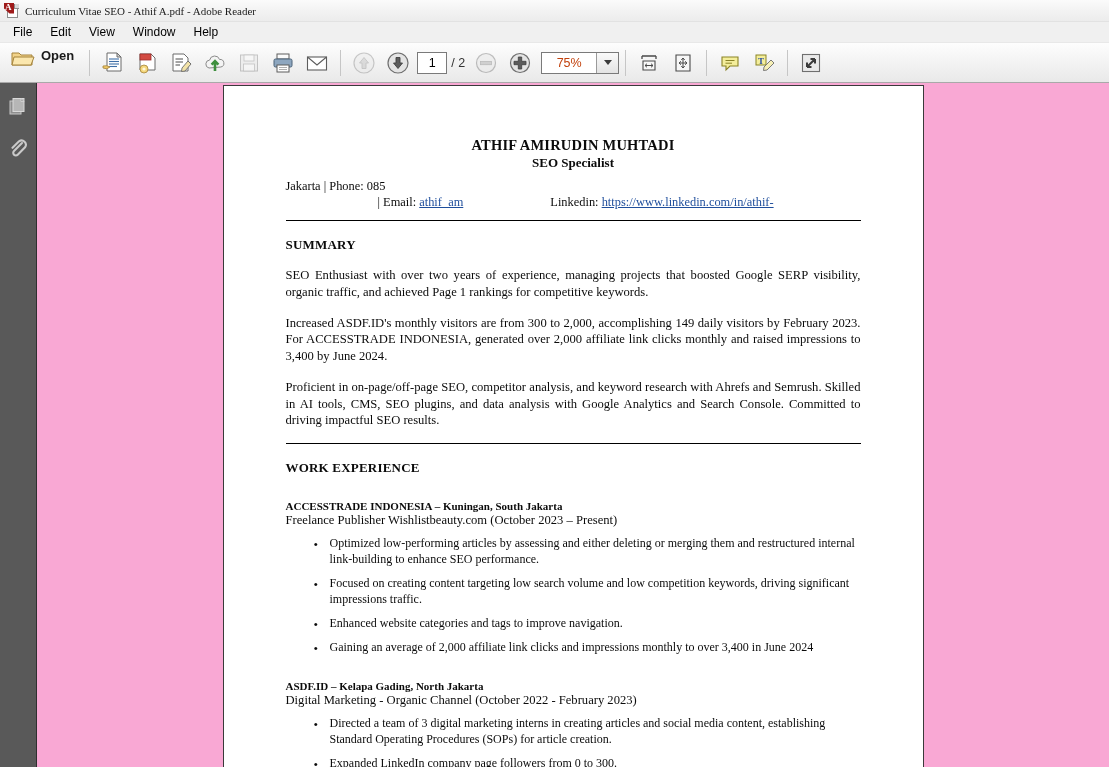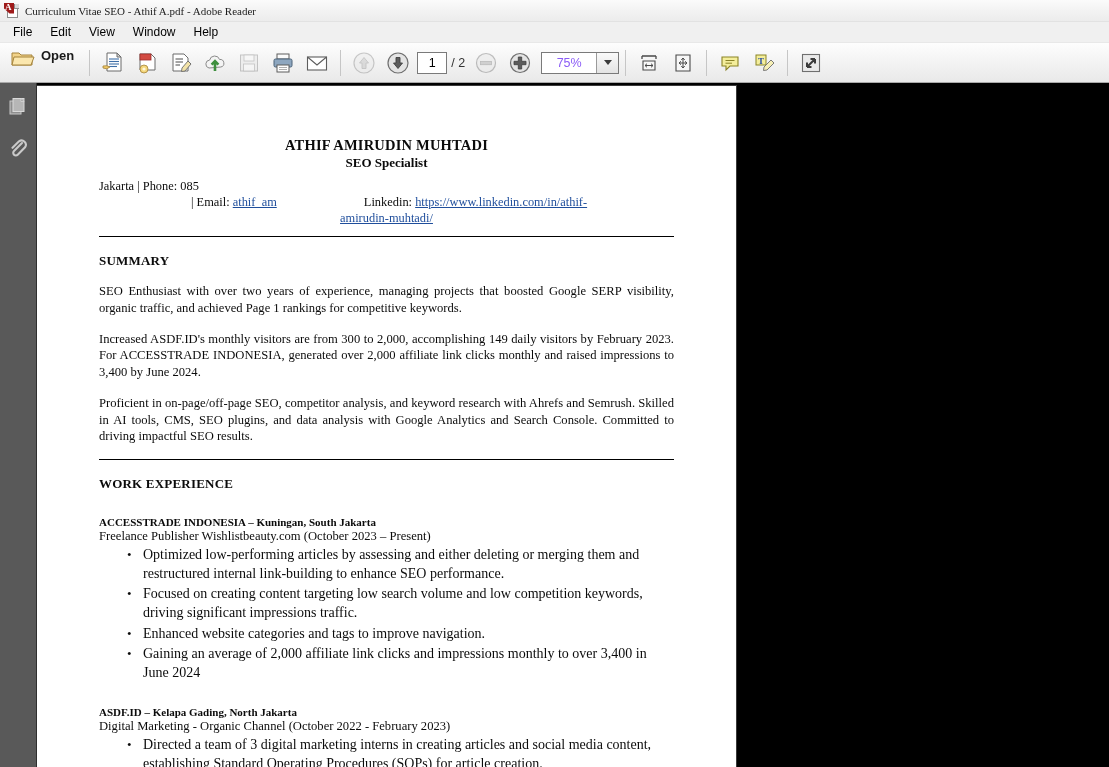--- a/index.html
+++ b/index.html
@@ -115,21 +115,21 @@
   .page-total {
     font-size: 12.5px; color: #333; white-space: nowrap;
     margin-right: 4px;
   }
   .zoom-combo {
     display: flex; height: 22px; margin-left: 4px;
     border: 1px solid #7a7a7a; background: #fff;
   }
   .zoom-value {
     width: 54px; display: flex; align-items: center; justify-content: center;
-    font-size: 12.5px; color: #8b5cf6; background:#fff;
+    font-size: 12.5px; color: #c2410c; background:#fff;
   }
   .zoom-arrow {
     width: 22px; background: linear-gradient(to bottom,#fafafa,#e3e3e3);
     border-left: 1px solid #9a9a9a;
     display: flex; align-items: center; justify-content: center;
   }
   .caret-down {
     width: 0; height: 0;
     border-left: 4px solid transparent;
     border-right: 4px solid transparent;
@@ -149,24 +149,24 @@
   }
   .nav-btn {
     width: 28px; height: 28px;
     display:flex; align-items:center; justify-content:center;
     border: 1px solid transparent; border-radius:2px;
     cursor: default;
   }
 
   .viewer {
     flex: 1 1 auto;
-    background: #000000;
+    background: #f9a8d4;
     position: relative;
     overflow: hidden;
-    display: flex; justify-content: flex-start;
+    display: flex; justify-content: center;
   }
   .page-sheet {
     width: 699px;
     background: #ffffff;
     margin-top: 3px;
     box-shadow: 0 0 0 1px #3a3a3a;
     position: relative;
     overflow: hidden;
   }
   .page-inner {
@@ -216,22 +216,22 @@
     font-weight: bold; font-size: 11px; margin-top: 24px;
   }
   .job-sub {
     font-size: 12.6px; margin-top: 1px;
   }
   ul.bullets {
     margin: 2px 0 0 0; padding-left: 44px;
     list-style: none;
   }
   ul.bullets li {
-    font-size: 14px; line-height: 1.33;
-    margin-top: 2px; position: relative;
+    font-size: 12px; line-height: 1.33;
+    margin-top: 8px; position: relative;
     padding-left: 0;
   }
   ul.bullets li::before {
     content: "\2022";
     position: absolute; left: -16px; top: 0;
     font-size: 13px;
   }
   .tight li { margin-top: 0px; }
 </style>
 </head>
@@ -448,23 +448,20 @@
 
           <div class="cv-name">ATHIF AMIRUDIN MUHTADI</div>
           <div class="cv-role">SEO Specialist</div>
 
           <div class="cv-contact">
             <span class="left">Jakarta | Phone: 085</span><span class="mid"><span>| Email:</span>
               <span class="cv-link blank">athif_am</span>
               <span>Linkedin:</span>
               <span class="cv-link">https://www.linkedin.com/in/athif-</span></span>
           </div>
-          <div class="cv-contact-2">
-            <span class="cv-link">amirudin-muhtadi/</span>
-          </div>
 
           <hr class="hr">
 
           <div class="sec-head">SUMMARY</div>
           <p class="para">SEO Enthusiast with over two years of experience, managing projects that boosted Google SERP visibility, organic traffic, and achieved Page 1 rankings for competitive keywords.</p>
           <p class="para">Increased ASDF.ID's monthly visitors are from 300 to 2,000, accomplishing 149 daily visitors by February 2023. For ACCESSTRADE INDONESIA, generated over 2,000 affiliate link clicks monthly and raised impressions to 3,400 by June 2024.</p>
           <p class="para">Proficient in on-page/off-page SEO, competitor analysis, and keyword research with Ahrefs and Semrush. Skilled in AI tools, CMS, SEO plugins, and data analysis with Google Analytics and Search Console. Committed to driving impactful SEO results.</p>
 
           <hr class="hr" style="margin-top:14px">
 

